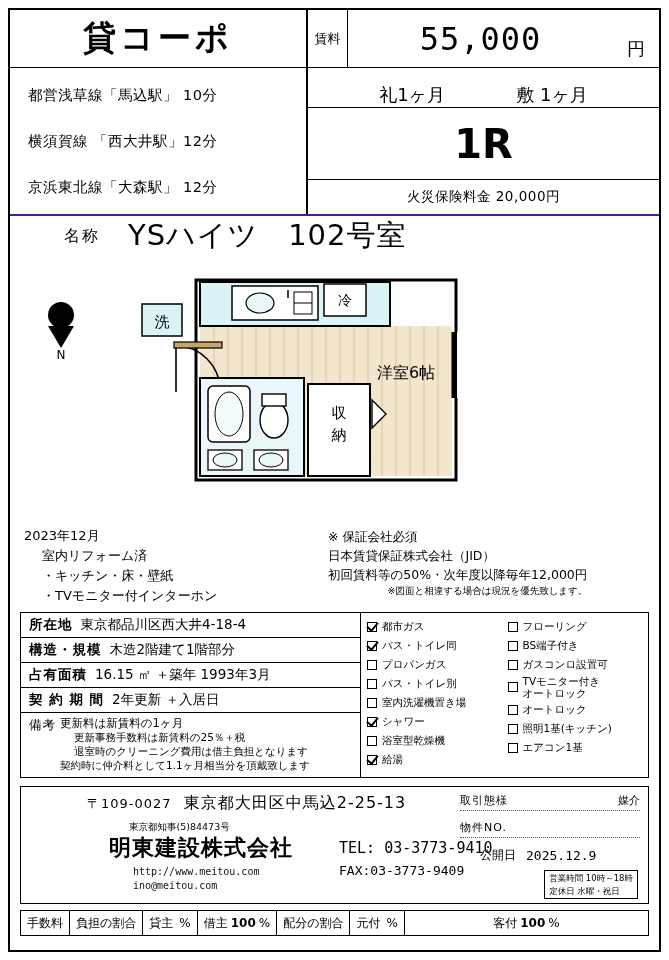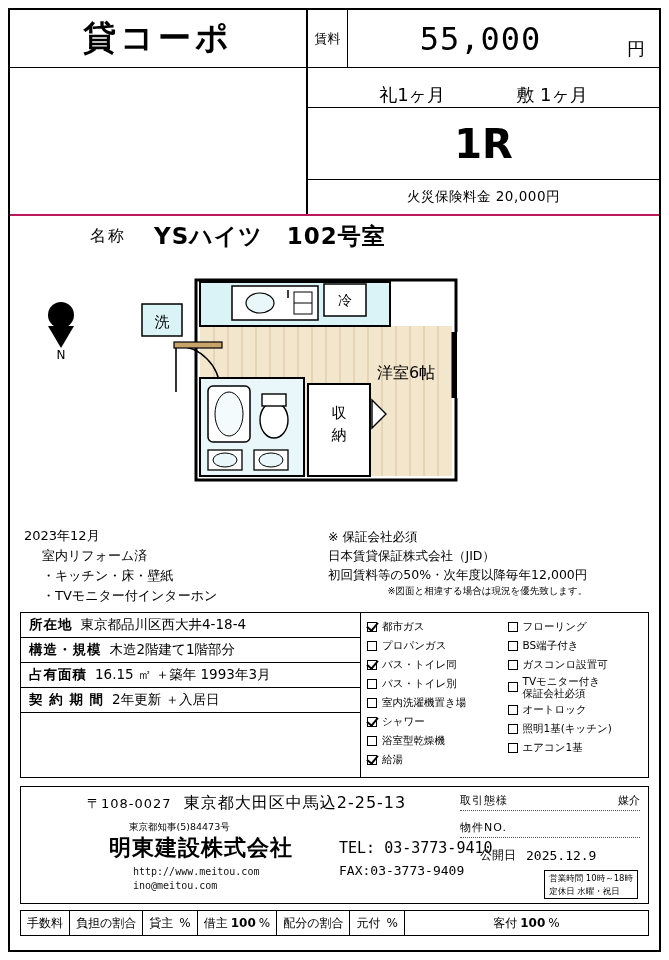--- a/index.html
+++ b/index.html
@@ -22,21 +22,21 @@
     position: relative;
     width: 653px;
     height: 944px;
     border: 2px solid #000;
     background: #fff;
   }
 
   
   .header {
     display: flex;
-    border-bottom: 2px solid #be185d;
+    border-bottom: 2px solid #4c1d95;
     height: 206px;
   }
   .header-left {
     width: 298px;
     border-right: 2px solid #000;
     display: flex;
     flex-direction: column;
   }
   .title-cell {
     height: 58px;
@@ -131,31 +131,31 @@
     font-size: 13.5px;
     font-family: "DejaVu Sans", sans-serif;
     letter-spacing: 0.5px;
   }
 
   
   .name-row {
     height: 40px;
     display: flex;
     align-items: center;
-    padding-left: 80px;
+    padding-left: 54px;
     gap: 28px;
   }
   .name-label {
     font-size: 16px;
     font-family: "DejaVu Sans", sans-serif;
     letter-spacing: 2px;
   }
   .name-value {
-    font-size: 23px;
-    font-weight: bold;
+    font-size: 29px;
+    font-weight: normal;
     font-family: "DejaVu Sans", sans-serif;
     letter-spacing: 1px;
   }
 
   
   .plan-area {
     position: relative;
     height: 270px;
   }
   .compass {
@@ -409,20 +409,25 @@
 </head>
 <body>
 
 <div class="sheet">
 <div class="outer">
 
   <div class="header">
     <div class="header-left">
       <div class="title-cell">
         <span class="t">貸コーポ</span>
+      </div>
+      <div class="lines">
+        <div class="line-row">都営浅草線「馬込駅」 10分</div>
+        <div class="line-row">横須賀線 「西大井駅」12分</div>
+        <div class="line-row">京浜東北線「大森駅」 12分</div>
       </div>
     </div>
     <div class="header-right">
       <div class="rent-row">
         <div class="rent-label">賃料</div>
         <div class="rent-value">55,000</div>
         <div class="rent-unit">円</div>
       </div>
       <div class="deposit-row">
         <span>礼1ヶ月</span>
@@ -540,38 +545,47 @@
         <span>木造2階建て1階部分</span>
       </div>
       <div class="drow">
         <b>占有面積</b>
         <span>16.15 ㎡ ＋築年 1993年3月</span>
       </div>
       <div class="drow">
         <b>契 約 期 間</b>
         <span>2年更新 ＋入居日</span>
       </div>
+      <div class="drow remarks">
+        <span class="remarks-label">備考</span>
+        <span class="remark-lines">
+          <span class="l1">更新料は新賃料の1ヶ月</span><br>
+          <span class="remark-ind">更新事務手数料は新賃料の25％＋税</span><br>
+          <span class="remark-ind">退室時のクリーニング費用は借主負担となります</span><br>
+          <span>契約時に仲介料として1.1ヶ月相当分を頂戴致します</span>
+        </span>
+      </div>
     </div>
 
     <div class="detail-right">
       <div class="eqcol">
         <div class="eq">
           <span class="cb on"></span>
           <span>都市ガス</span>
         </div>
         <div class="eq">
-          <span class="cb"></span>
-          <span>プロパンガス</span>
-        </div>
-        <div class="eq">
           <span class="cb on"></span>
           <span>バス・トイレ同</span>
         </div>
         <div class="eq">
           <span class="cb"></span>
+          <span>プロパンガス</span>
+        </div>
+        <div class="eq">
+          <span class="cb"></span>
           <span>バス・トイレ別</span>
         </div>
         <div class="eq">
           <span class="cb"></span>
           <span>室内洗濯機置き場</span>
         </div>
         <div class="eq">
           <span class="cb on"></span>
           <span>シャワー</span>
         </div>
@@ -593,41 +607,41 @@
           <span class="cb"></span>
           <span>BS端子付き</span>
         </div>
         <div class="eq">
           <span class="cb"></span>
           <span>ガスコンロ設置可</span>
         </div>
         <div class="eq two">
           <span class="cb"></span>
           <span style="white-space:pre-line">TVモニター付き
-保証会社必須</span>
+オートロック</span>
         </div>
         <div class="eq">
           <span class="cb"></span>
           <span>オートロック</span>
         </div>
         <div class="eq">
           <span class="cb"></span>
           <span>照明1基(キッチン)</span>
         </div>
         <div class="eq">
           <span class="cb"></span>
           <span>エアコン1基</span>
         </div>
       </div>
     </div>
   </div>
 
   <div class="company">
     <div class="addr">
-      <span class="zip">〒108-0027</span>
+      <span class="zip">〒109-0027</span>
       &nbsp;<span>東京都大田区中馬込2-25-13</span>
     </div>
     <div class="license">東京都知事(5)84473号</div>
     <div class="cname">明東建設株式会社</div>
     <div class="tel">TEL: 03-3773-9410</div>
     <div class="fax">FAX:03-3773-9409</div>
     <div class="web">
       <div>http://www.meitou.com</div>
       <div>ino@meitou.com</div>
     </div>

